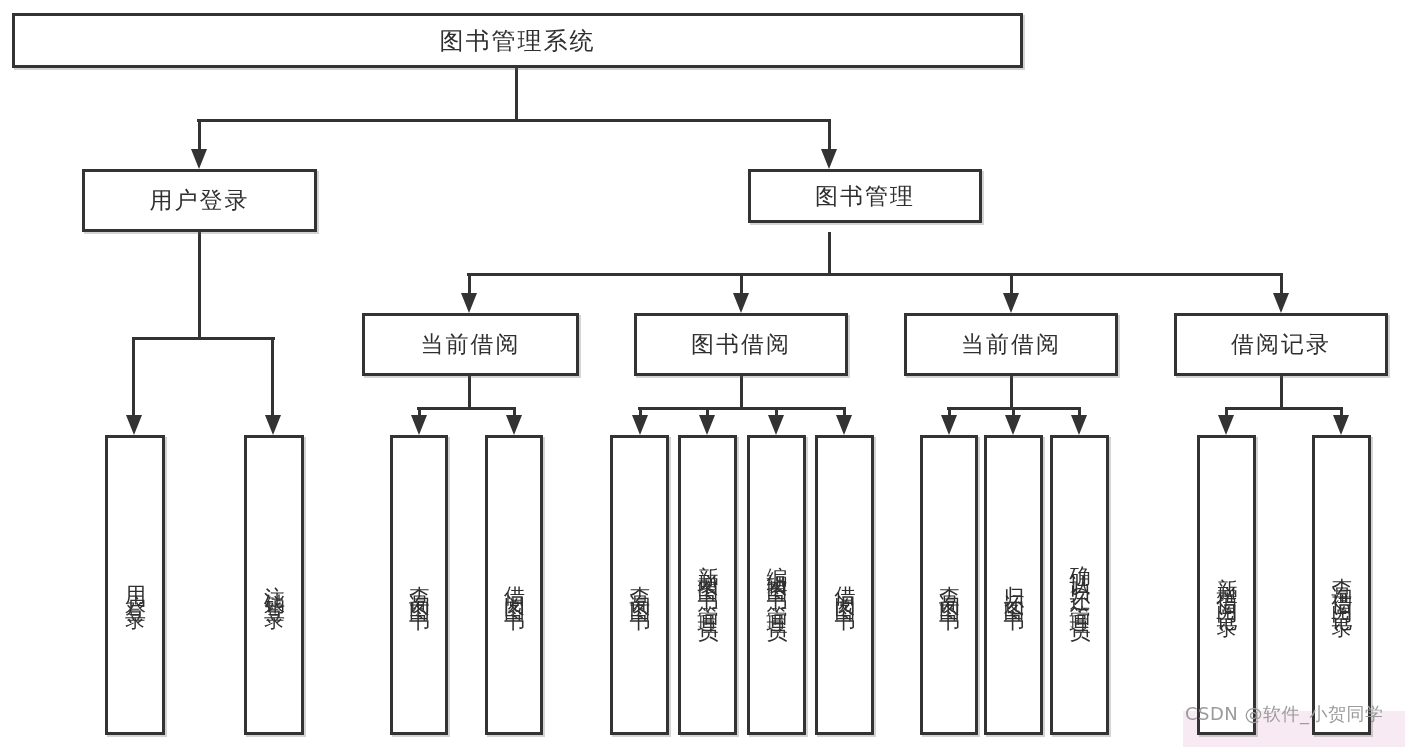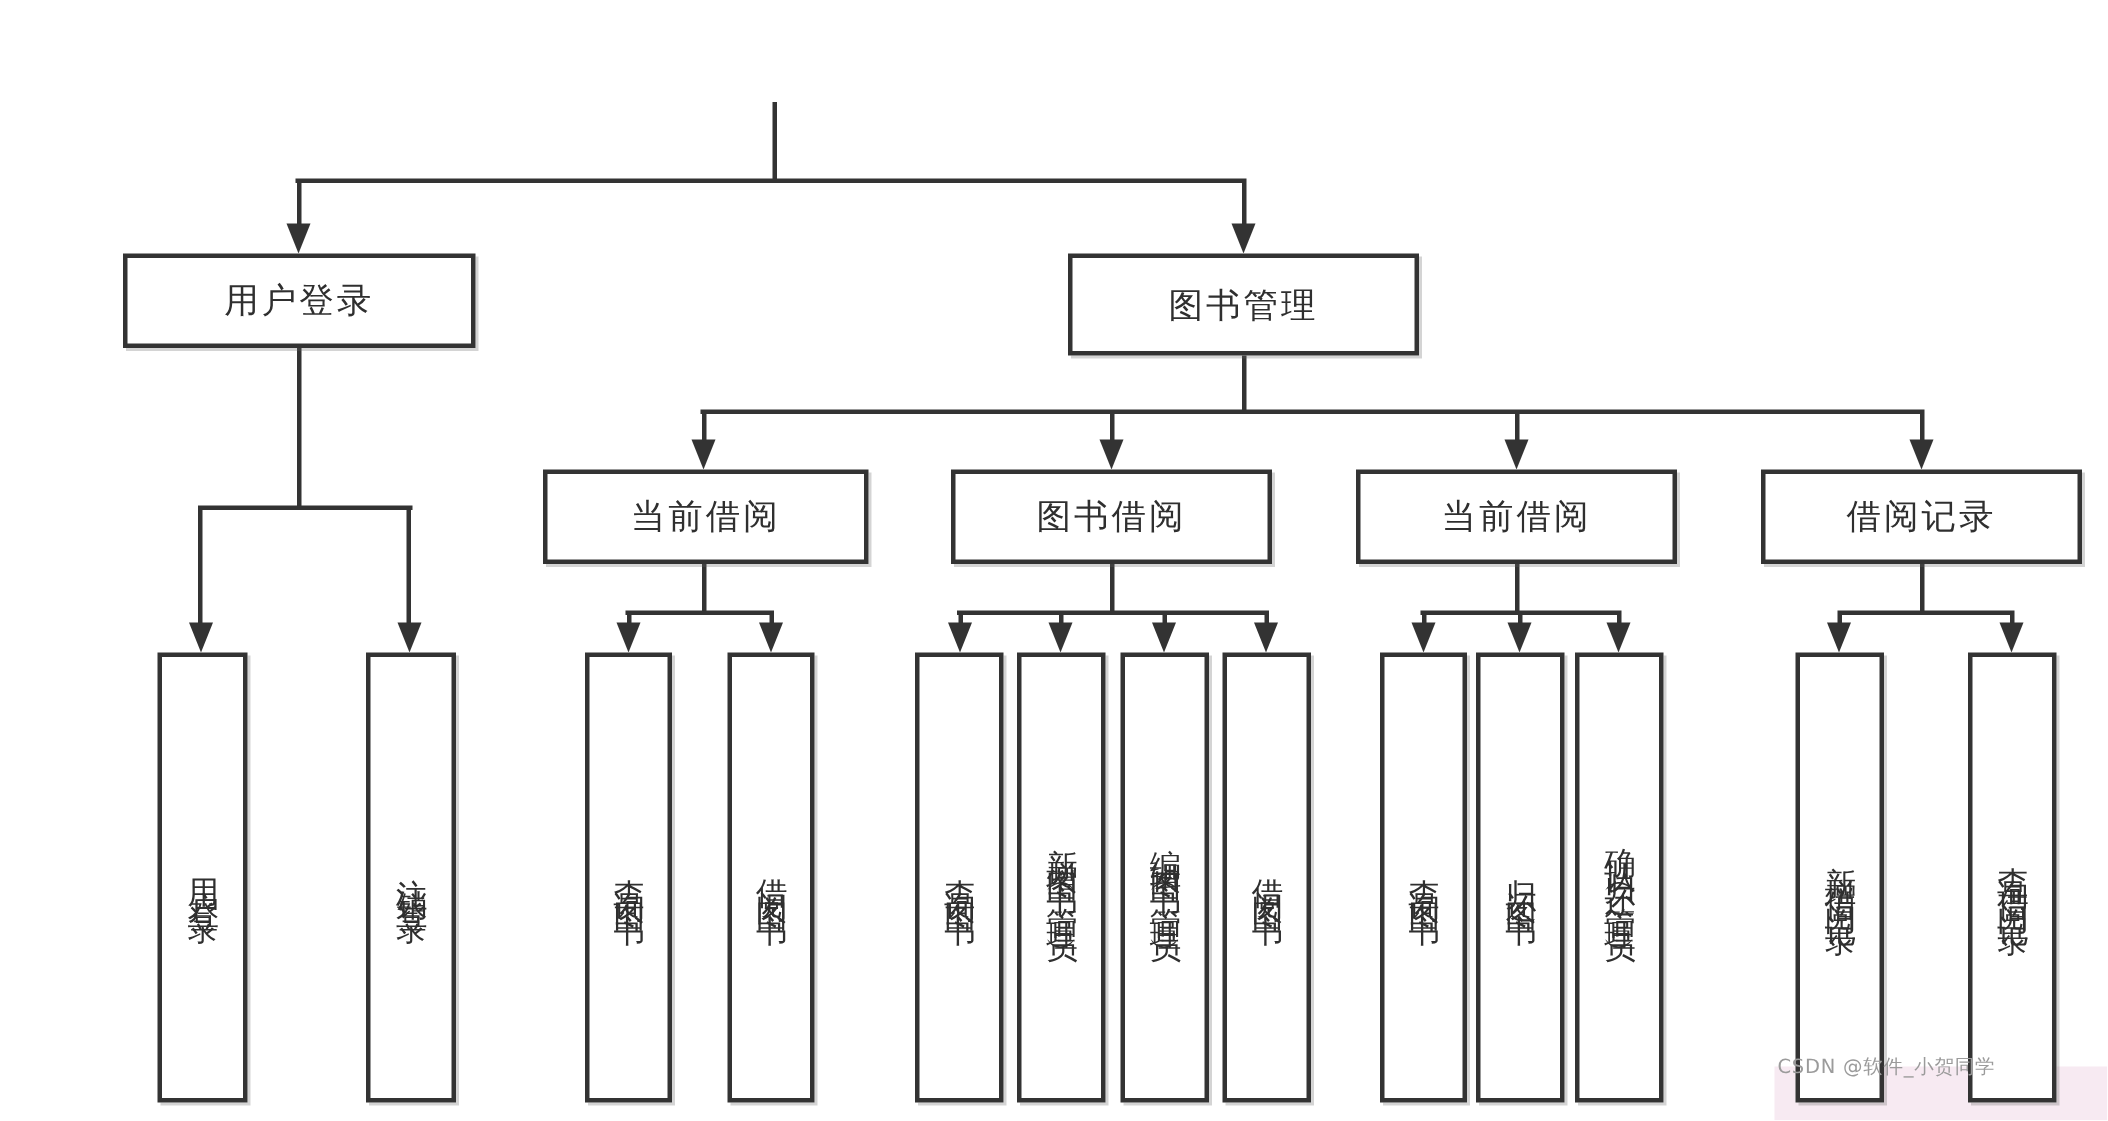--- a/index.html
+++ b/index.html
@@ -20,21 +20,21 @@
   }
   .line{position:absolute;background:#333333;z-index:1;}
   .arrowhead{
     position:absolute;width:0;height:0;z-index:1;
     border-left:8px solid transparent;border-right:8px solid transparent;
     border-top:20px solid #333333;
   }
   .watermark-bg{position:absolute;left:1183px;top:711px;width:222px;height:36px;background:#f7eaf2;z-index:0;}
   .watermark{
     position:absolute;left:1185px;top:702px;z-index:3;
-    font-size:13px;color:#9b9b9b;letter-spacing:0.5px;white-space:nowrap;
+    font-size:18px;color:#9b9b9b;letter-spacing:0.5px;white-space:nowrap;
   }
 </style>
 </head>
 <body>
 
 <div class="canvas">
 
   <div class="watermark-bg"></div>
 
   <div id="connectors">
@@ -85,25 +85,28 @@
       <div class="arrowhead" style="left: 699px; top: 415px;"></div>
       <div class="arrowhead" style="left: 768px; top: 415px;"></div>
       <div class="arrowhead" style="left: 836px; top: 415px;"></div>
       <div class="arrowhead" style="left: 941px; top: 415px;"></div>
       <div class="arrowhead" style="left: 1005px; top: 415px;"></div>
       <div class="arrowhead" style="left: 1071px; top: 415px;"></div>
       <div class="arrowhead" style="left: 1218px; top: 415px;"></div>
       <div class="arrowhead" style="left: 1333px; top: 415px;"></div>
     </div>
 
+  <div class="box" style="left:12px;top:13px;width:1011px;height:55px">
+    <span class="hlabel root-label">图书管理系统</span>
+  </div>
 
   <div class="box" style="left:82px;top:169px;width:235px;height:63px">
     <span class="hlabel">用户登录</span>
   </div>
-  <div class="box" style="left:712px;top:169px;width:234px;height:68px">
+  <div class="box" style="left:748px;top:169px;width:234px;height:54px">
     <span class="hlabel">图书管理</span>
   </div>
 
   <div class="box" style="left:362px;top:313px;width:217px;height:63px">
     <span class="hlabel">当前借阅</span>
   </div>
   <div class="box" style="left:634px;top:313px;width:214px;height:63px">
     <span class="hlabel">图书借阅</span>
   </div>
   <div class="box" style="left:904px;top:313px;width:214px;height:63px">

